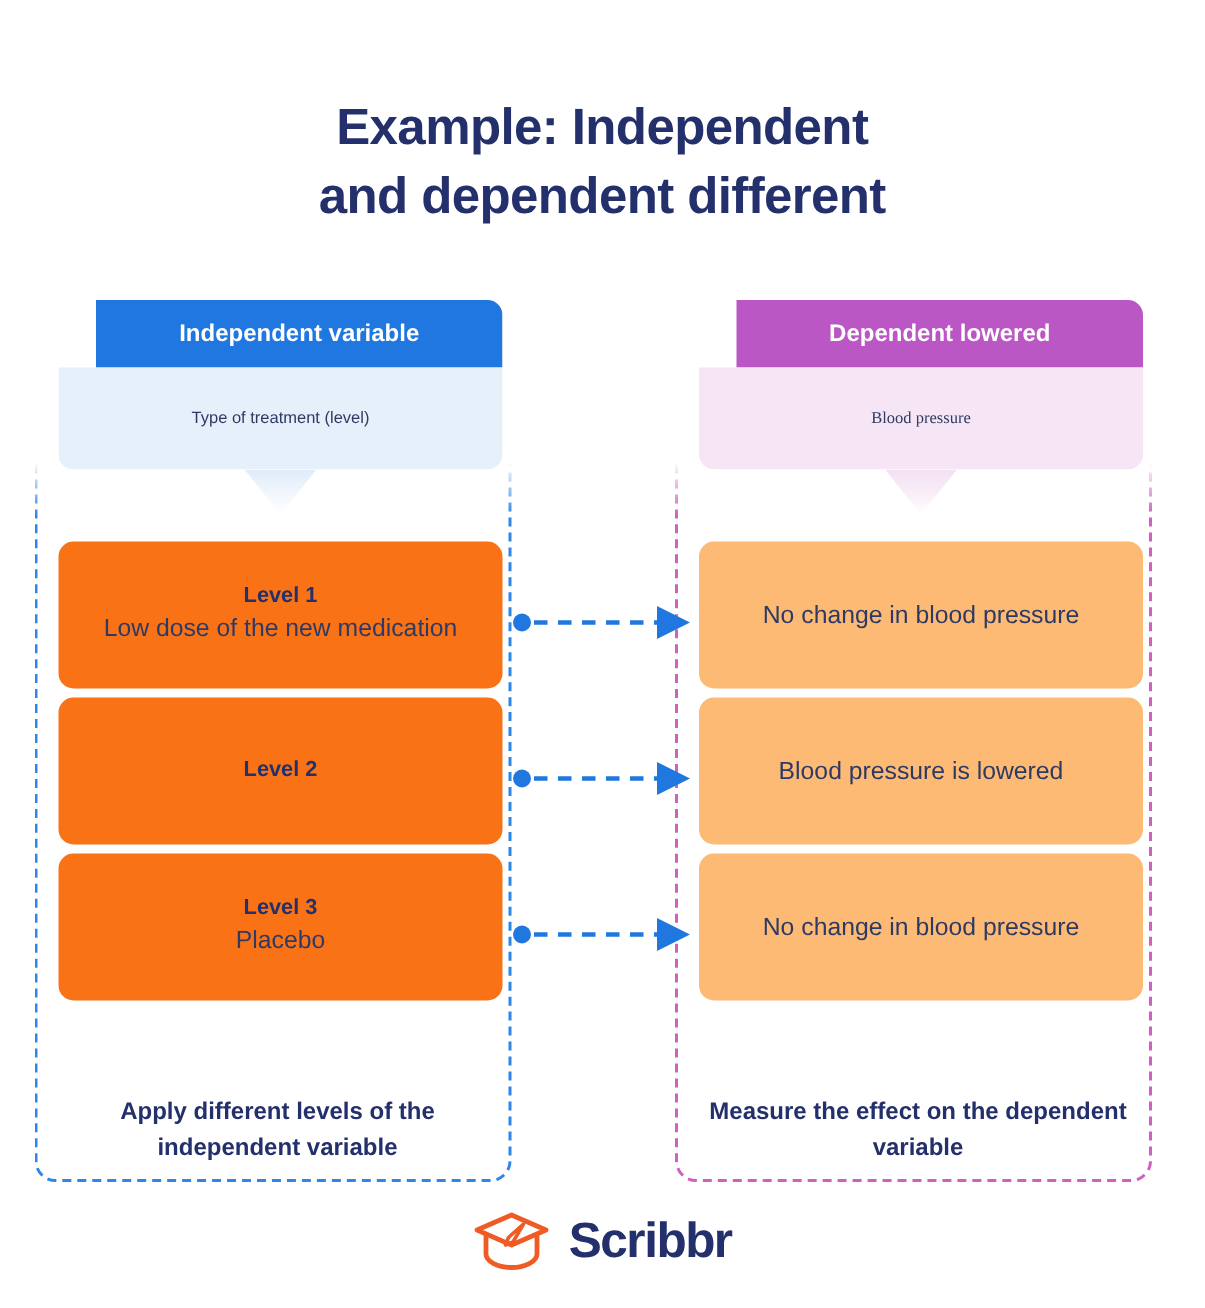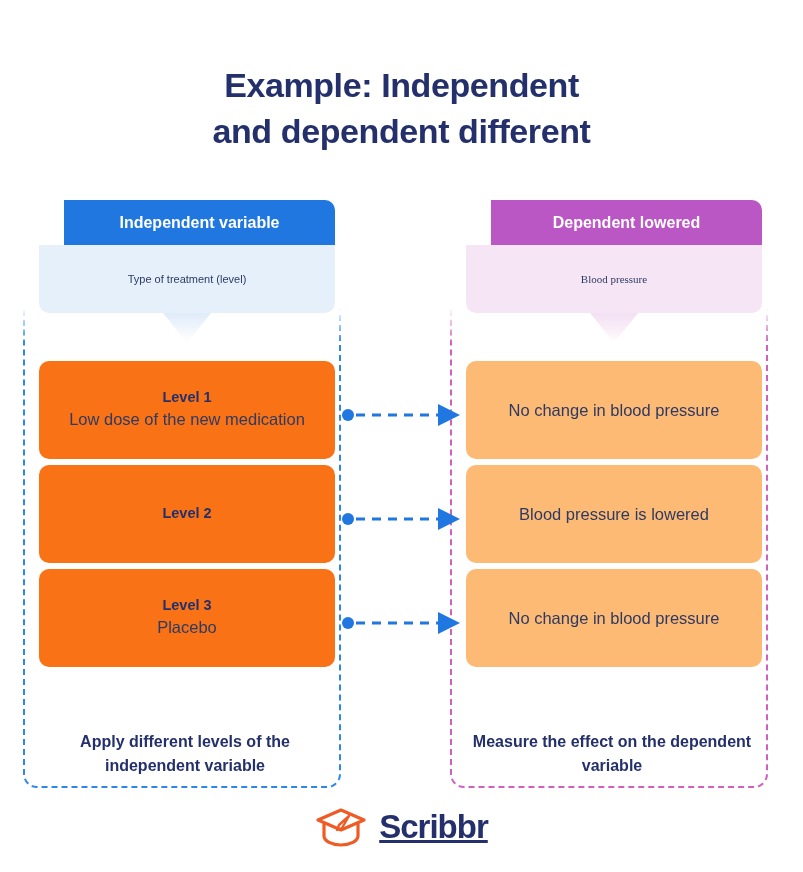--- a/index.html
+++ b/index.html
@@ -194,21 +194,20 @@
     display: flex;
     align-items: center;
     justify-content: center;
     gap: 12px;
   }
   .logo-word {
     font-size: 33px;
     font-weight: bold;
     color: #24306b;
     letter-spacing: -1px;
-    text-decoration: underline;
   }
 </style>
 </head>
 <body>
 
 <div class="title-block">
   <div class="title-line">Example: Independent</div>
   <div class="title-line">and dependent different</div>
 </div>
 

